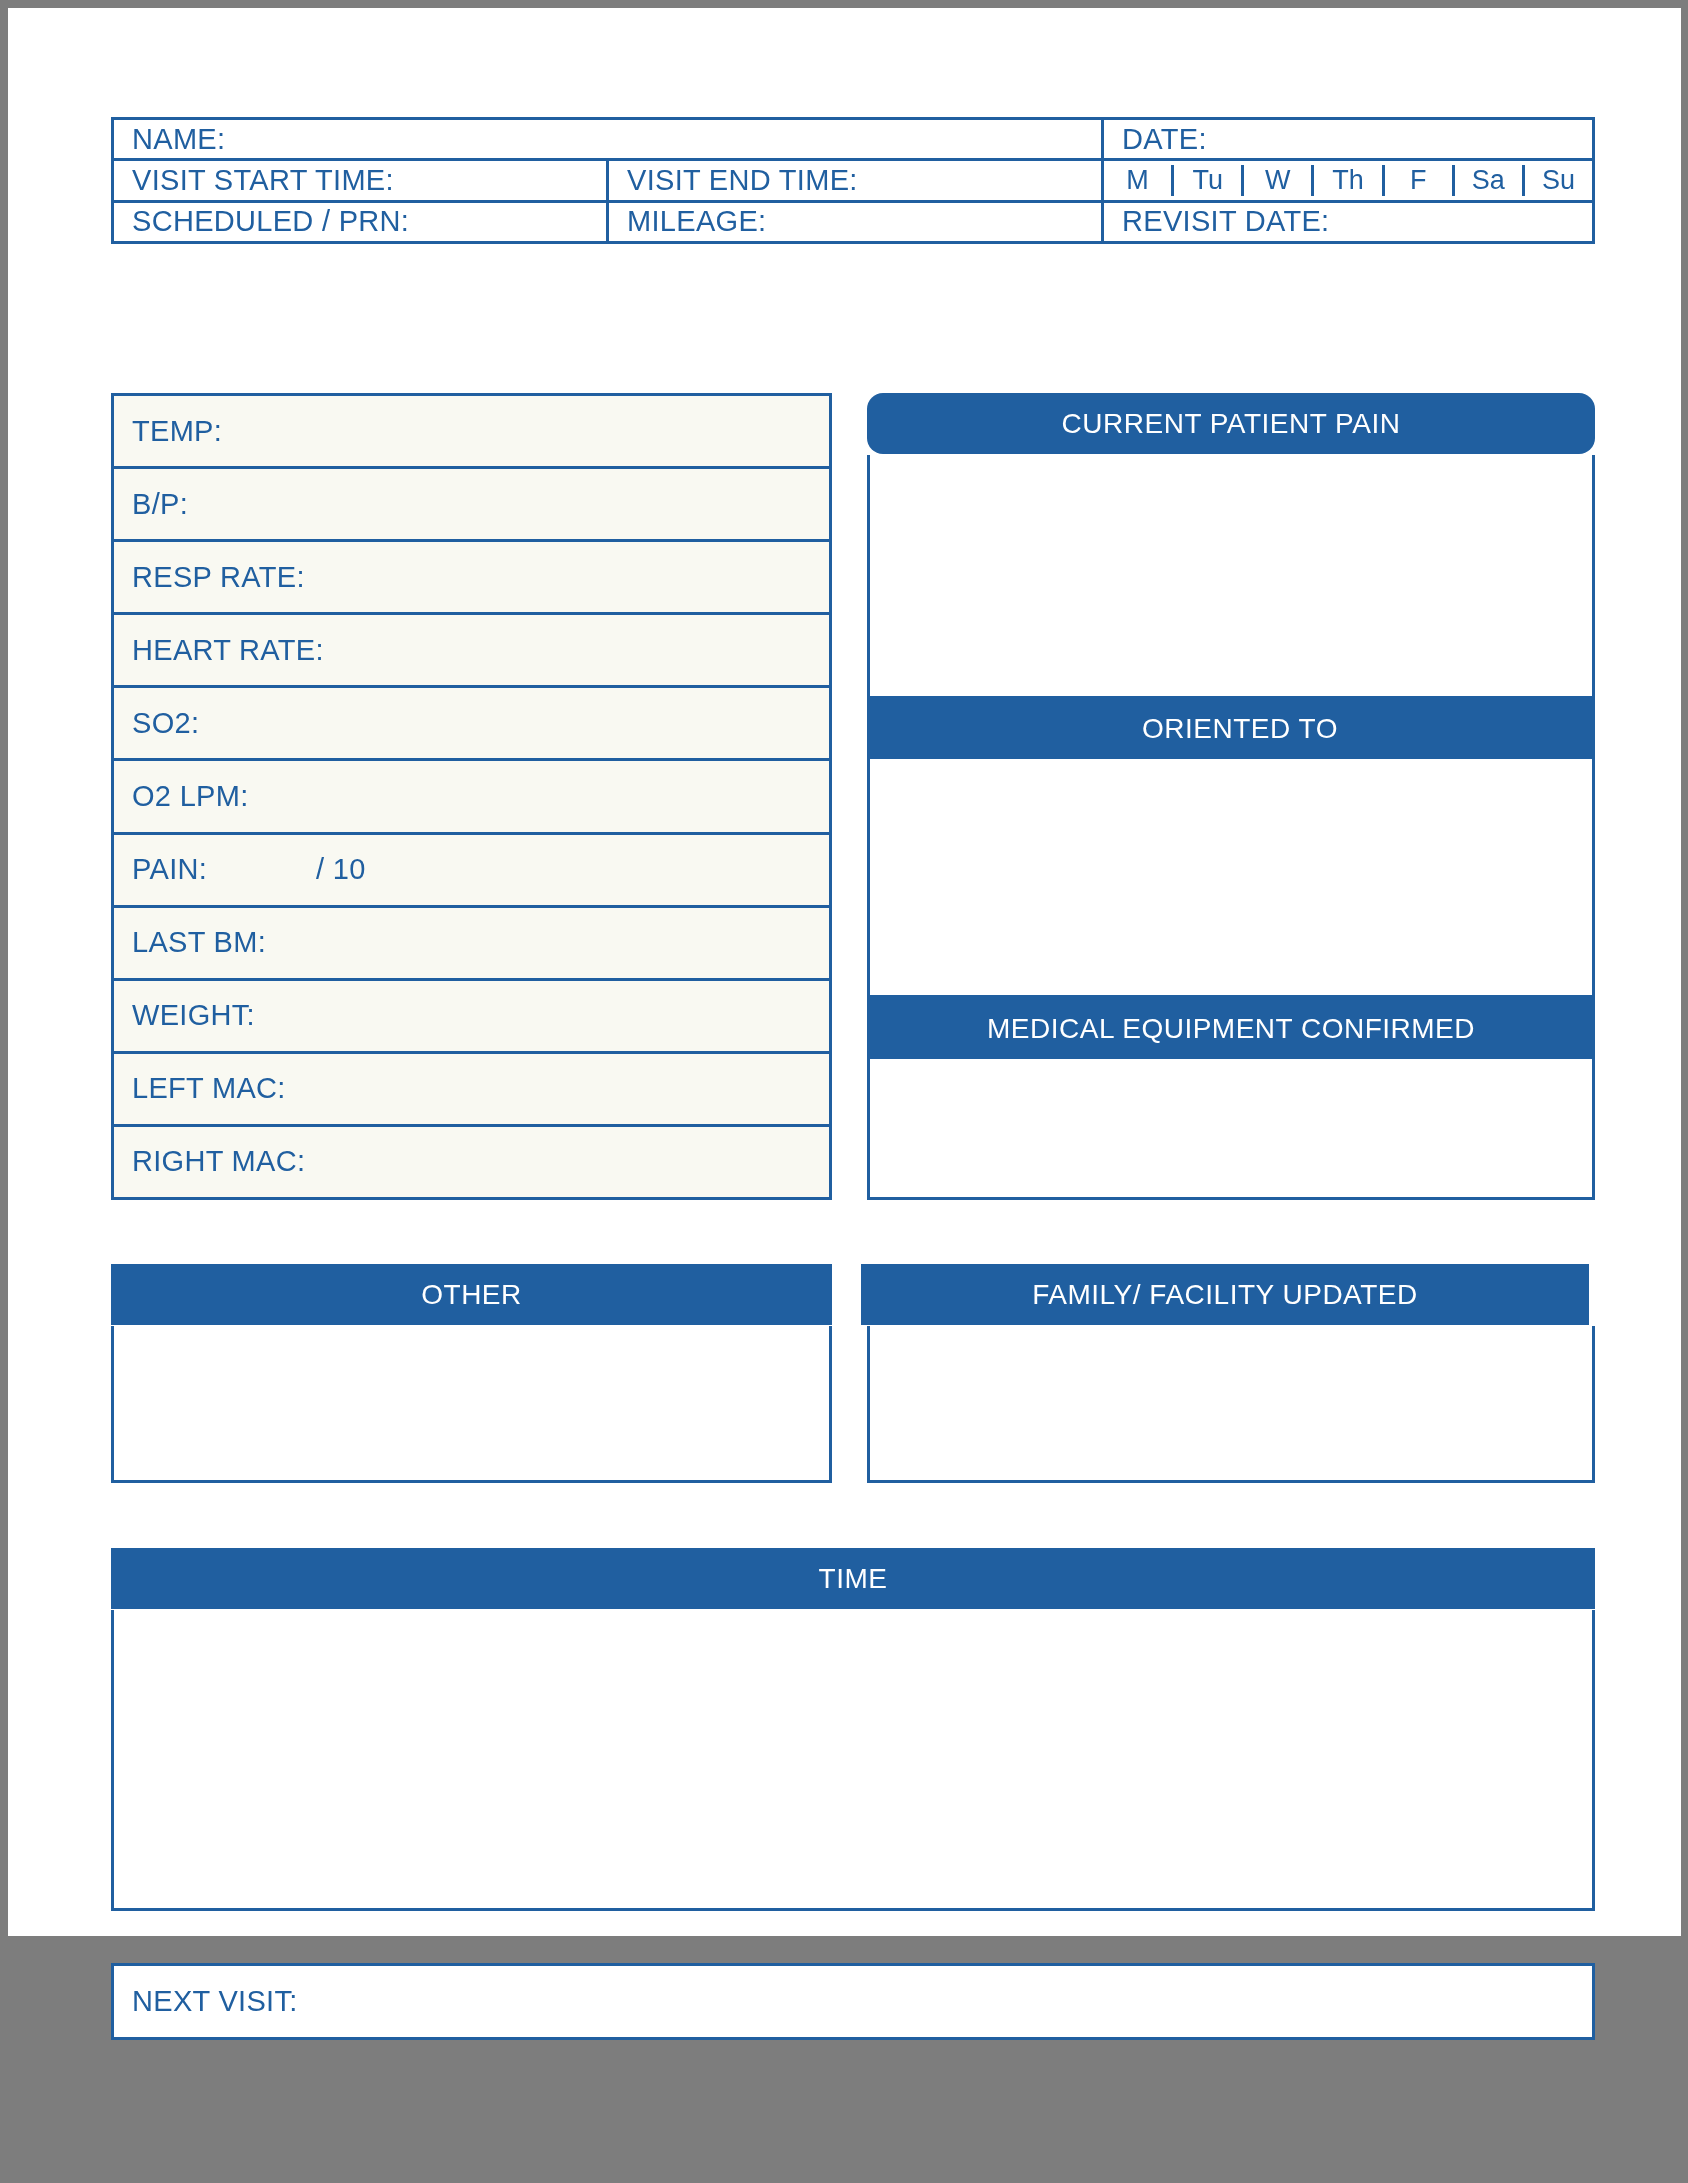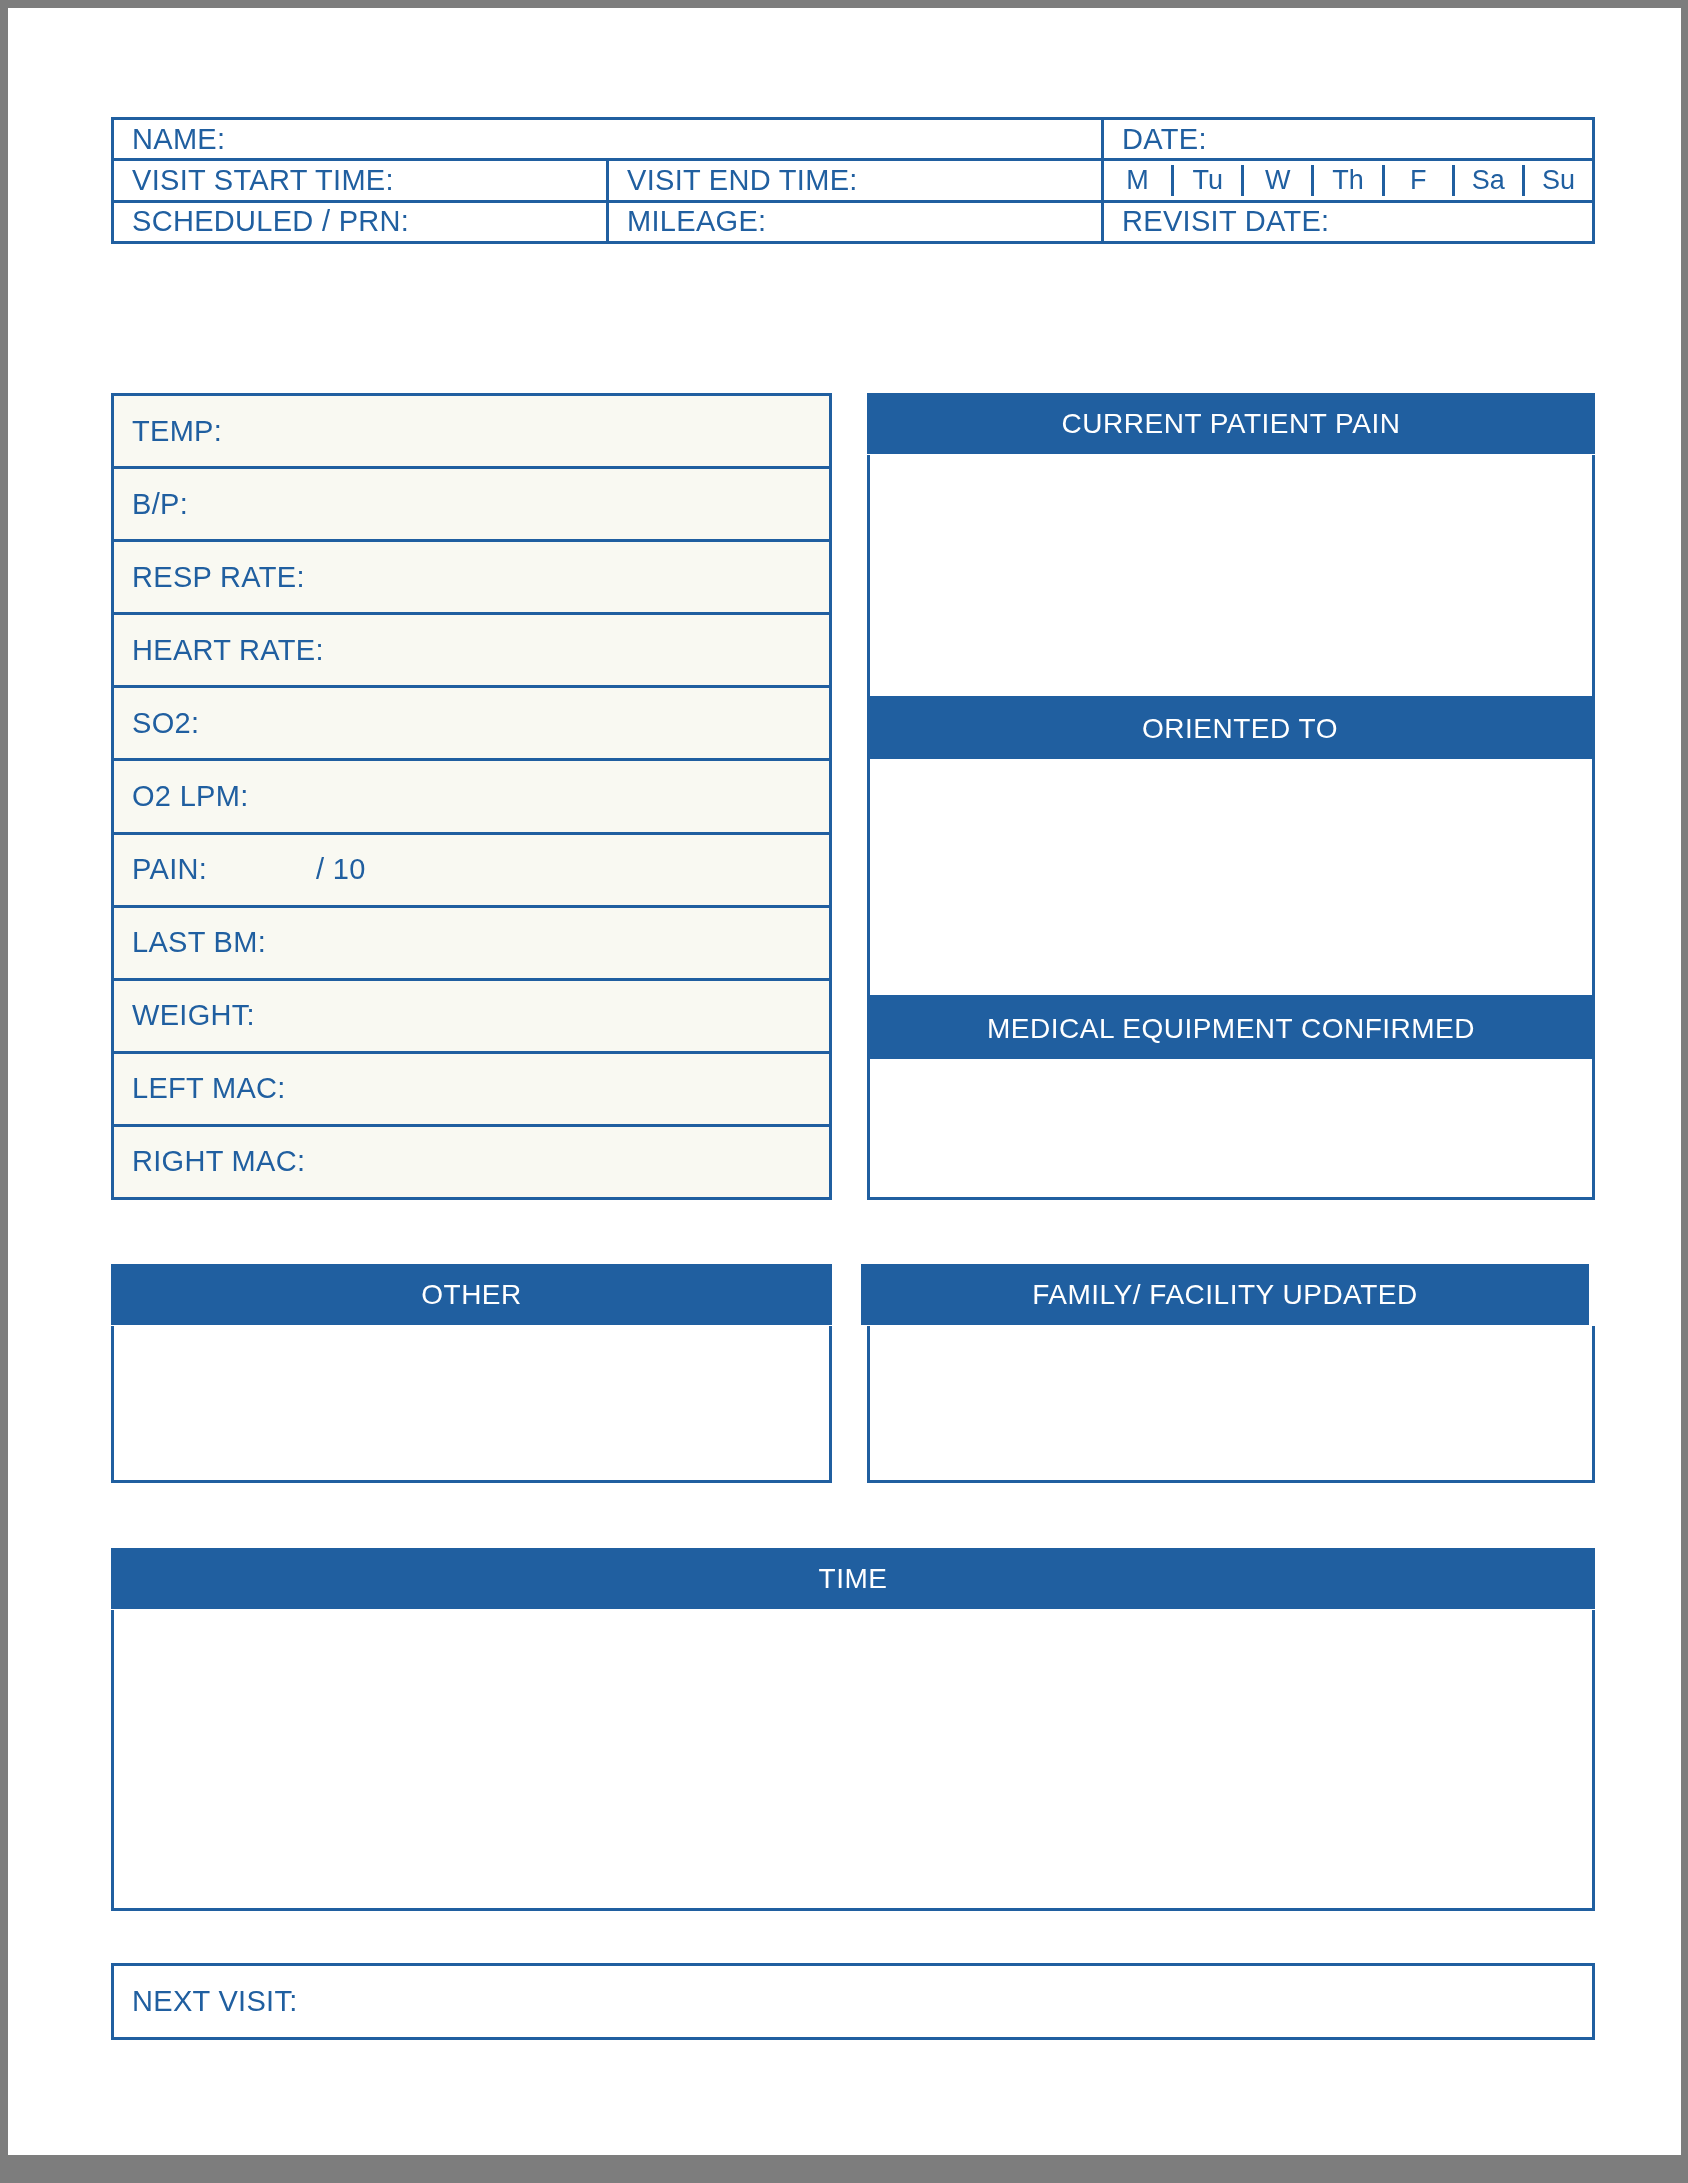--- a/index.html
+++ b/index.html
@@ -9,21 +9,21 @@
     height: 2184px;
     background: #7d7d7d;
     font-family: "Liberation Sans", sans-serif;
   }
 
   .page {
     position: absolute;
     left: 8px;
     top: 8px;
     width: 1673px;
-    height: 2147px;
+    height: 1928px;
     background: #ffffff;
   }
 
   
   .blue-header {
     background: #205FA0;
     color: #ffffff;
     text-align: center;
     font-size: 28px;
     letter-spacing: 0.5px;
@@ -105,21 +105,21 @@
     border-bottom: 3px solid #205FA0;
     display: flex;
     align-items: center;
     padding-left: 18px;
     background: #F9F9F2;
   }
   .vital-row:last-child { border-bottom: none; }
   .pain-suffix { margin-left: 109px; }
 
   
-  .sec-pain-h   { position: absolute; left: 859px; top: 385px;  width: 728px; height: 61px; }
+  .sec-pain-h   { position: absolute; left: 859px; top: 385px;  width: 728px; height: 61px; border-radius: 16px; }
   .sec-pain-b   { position: absolute; left: 859px; top: 447px;  width: 728px; height: 244px; }
   .sec-orient-h { position: absolute; left: 859px; top: 690px;  width: 728px; height: 61px; padding-left: 18px; }
   .sec-orient-b { position: absolute; left: 859px; top: 751px;  width: 728px; height: 239px; }
   .sec-equip-h  { position: absolute; left: 859px; top: 990px; width: 728px; height: 61px; }
   .sec-equip-b  { position: absolute; left: 859px; top: 1051px; width: 728px; height: 141px; }
 
   
   .sec-other-h  { position: absolute; left: 103px; top: 1256px; width: 721px; height: 61px; }
   .sec-other-b  { position: absolute; left: 103px; top: 1318px; width: 721px; height: 157px; }
   .sec-fam-h    { position: absolute; left: 853px; top: 1256px; width: 728px; height: 61px; }

